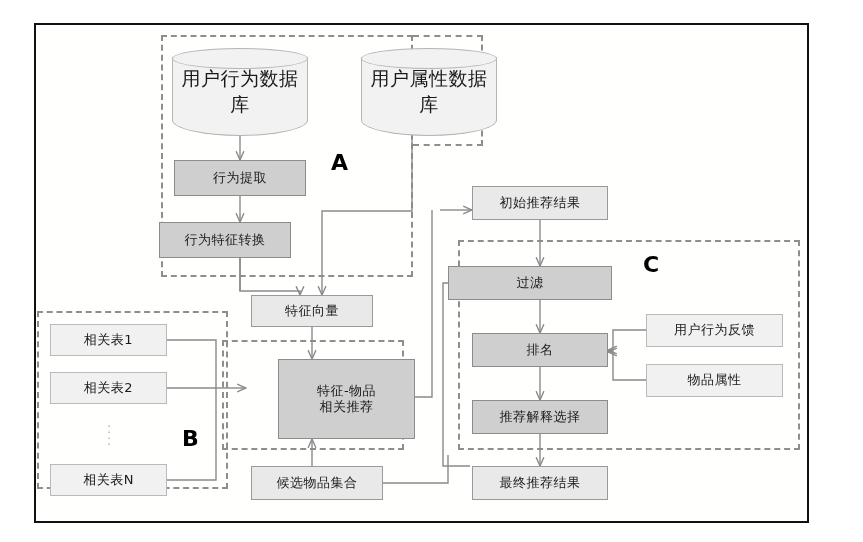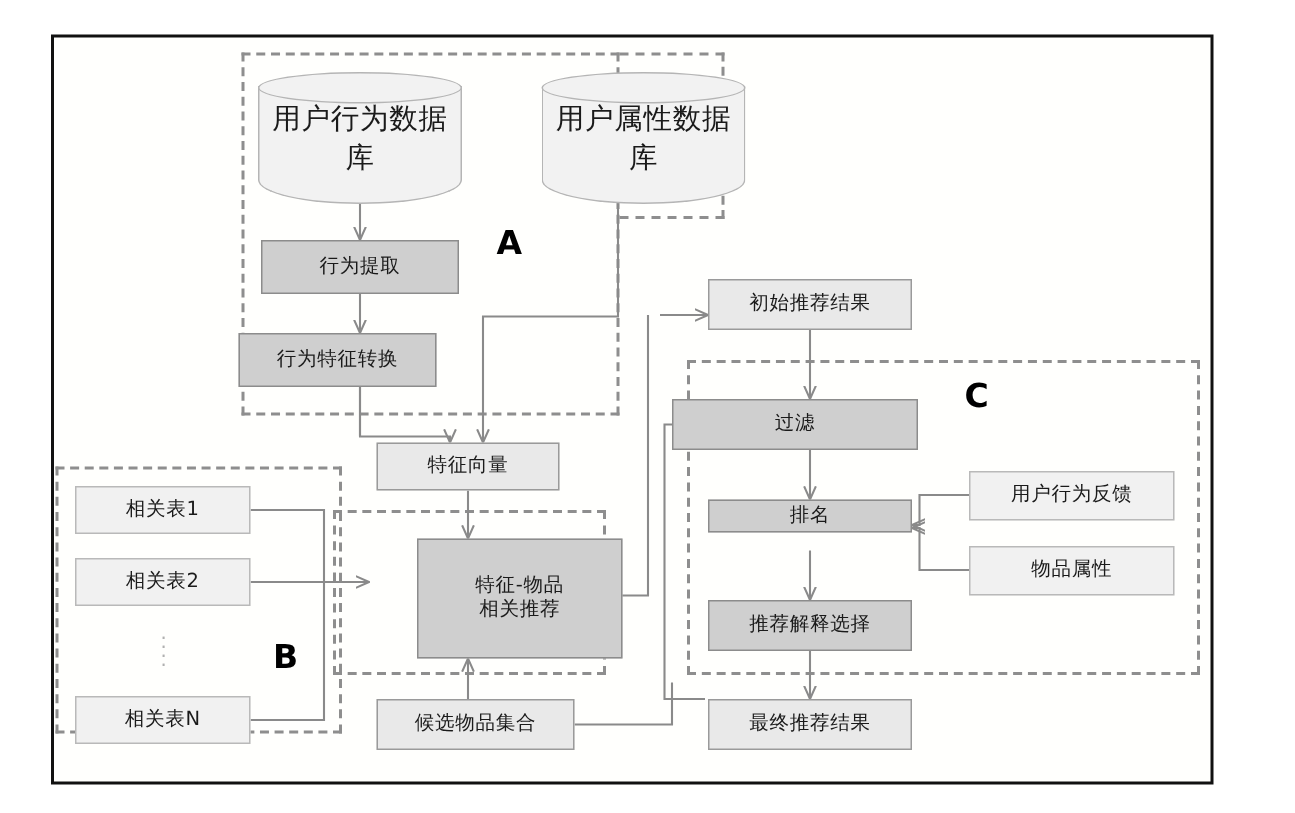--- a/index.html
+++ b/index.html
@@ -221,21 +221,21 @@
       <span>.</span>
       <span>.</span>
       <span>.</span>
   </div>
   <div class="node pale" style="left:50px; top:464px; width:117px; height:32px;">相关表N</div>
 
   <div class="node light" style="left:472px; top:186px; width:136px; height:34px;">初始推荐结果</div>
 
   <div class="node dark" style="left:448px; top:266px; width:164px; height:34px;">过滤</div>
 
-  <div class="node dark" style="left:472px; top:333px; width:136px; height:22px;">排名</div>
+  <div class="node dark" style="left:472px; top:333px; width:136px; height:34px;">排名</div>
 
   <div class="node dark" style="left:472px; top:400px; width:136px; height:34px;">推荐解释选择</div>
 
   <div class="node light" style="left:472px; top:466px; width:136px; height:34px;">最终推荐结果</div>
 
   <div class="node pale" style="left:646px; top:314px; width:137px; height:33px;">用户行为反馈</div>
 
   <div class="node pale" style="left:646px; top:364px; width:137px; height:33px;">物品属性</div>
 </div>
 

